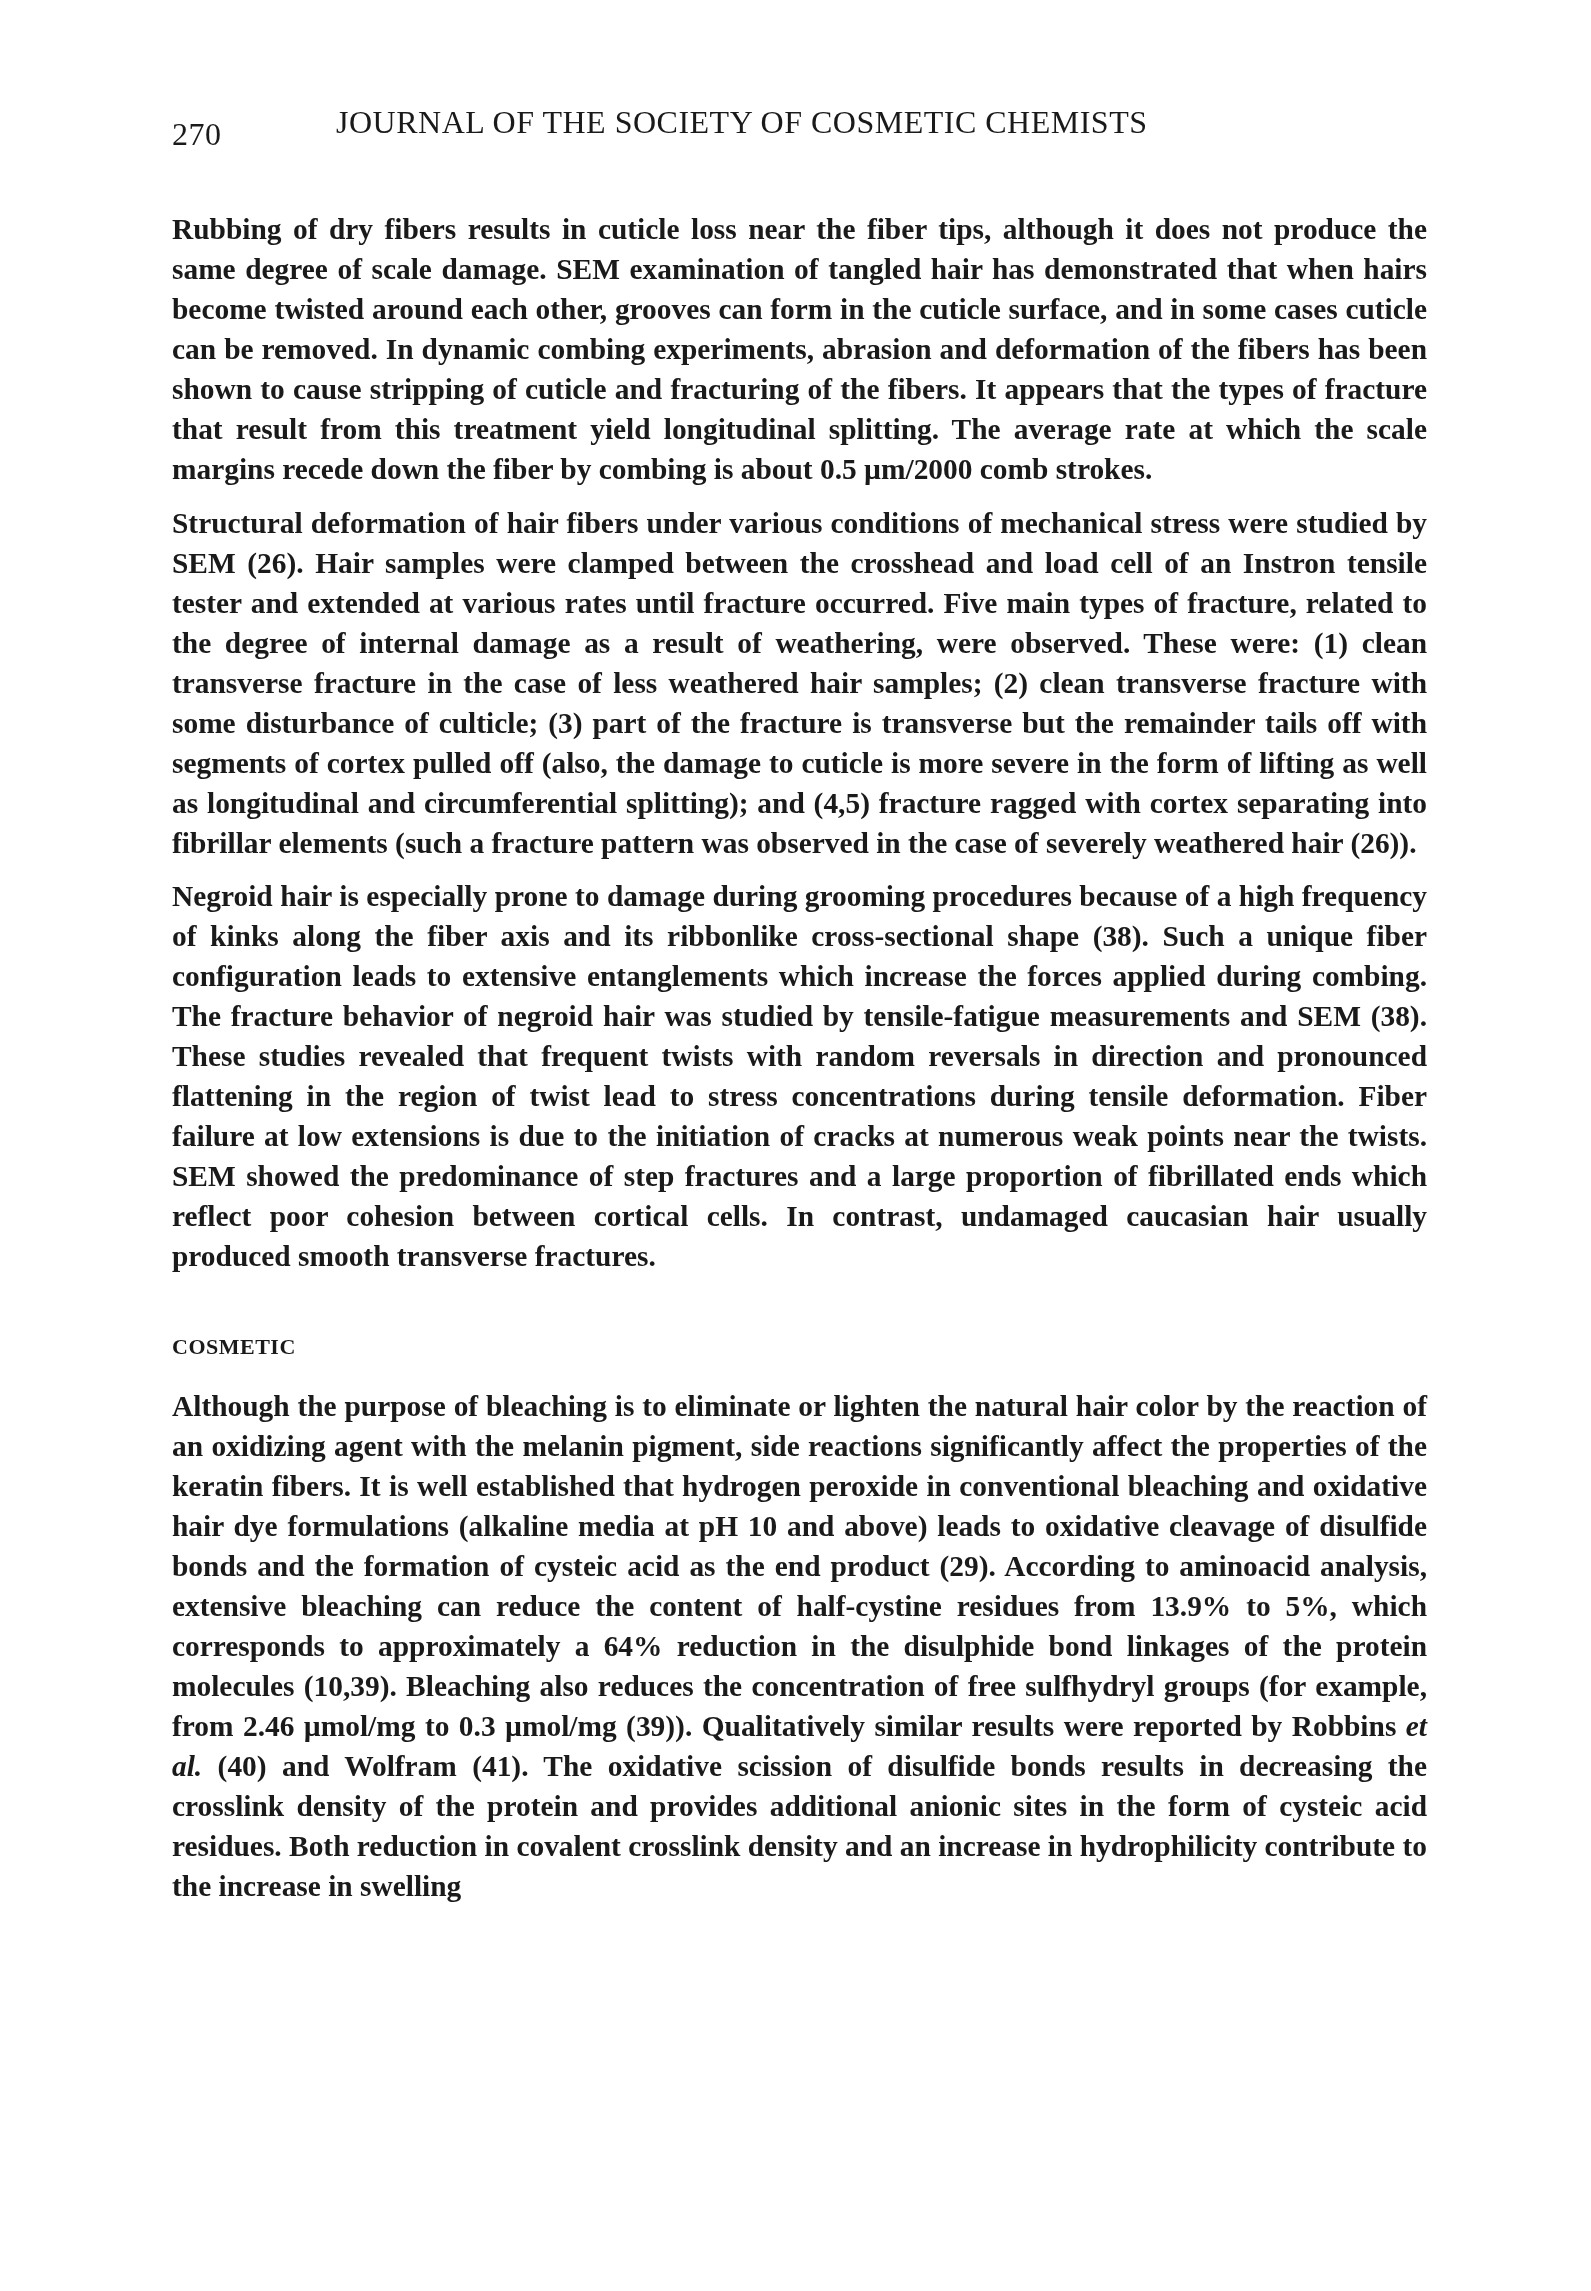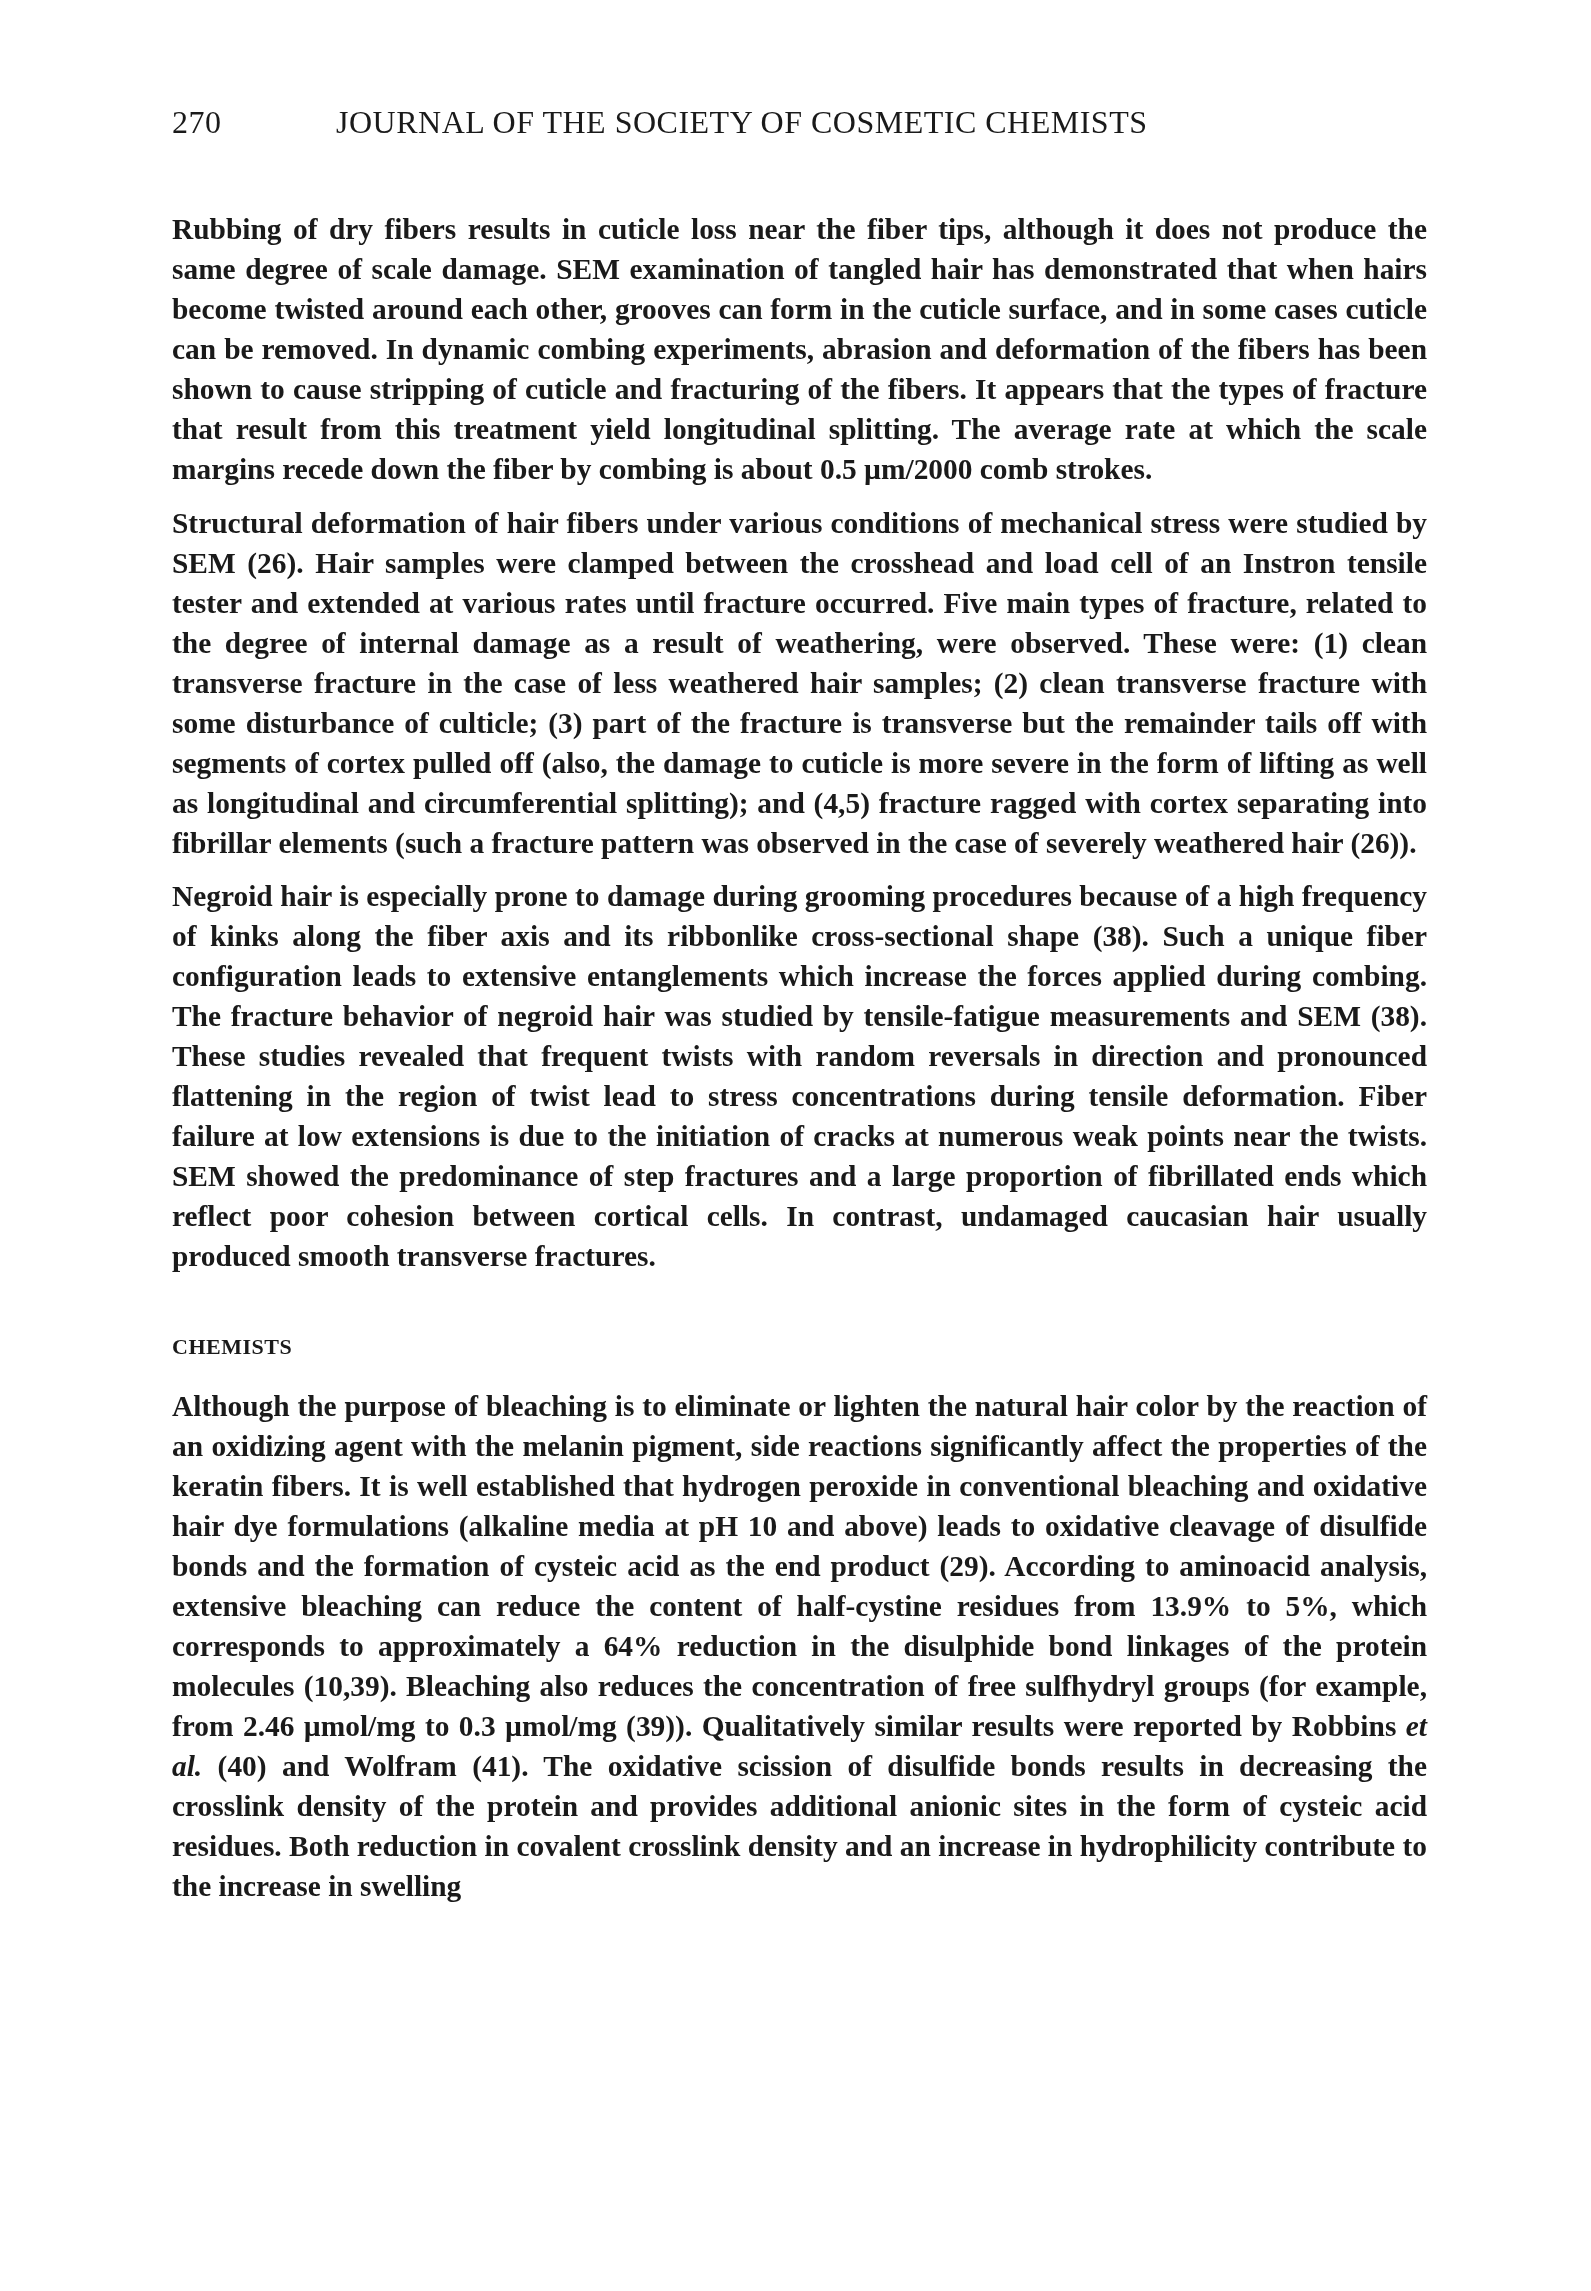--- a/index.html
+++ b/index.html
@@ -27,21 +27,21 @@
       left: 0;
       width: 1255px;
       height: 48px;
       font-size: 32px;
       letter-spacing: 0.5px;
       white-space: nowrap;
     }
     .running-head .page-number {
       position: absolute;
       left: 0;
-      top: 0;
+      top: 12px;
     }
     .running-head .journal-title {
       position: absolute;
       left: 164px;
       top: 0;
     }
     .body-text {
       position: absolute;
       top: 209px;
       left: 0;
@@ -73,19 +73,19 @@
   <div class="running-head">
     <span class="page-number">270</span>
     <span class="journal-title">JOURNAL OF THE SOCIETY OF COSMETIC CHEMISTS</span>
   </div>
 
   <div class="body-text">
     <p class="para">Rubbing of dry fibers results in cuticle loss near the fiber tips, although it does not produce the same degree of scale damage. SEM examination of tangled hair has demonstrated that when hairs become twisted around each other, grooves can form in the cuticle surface, and in some cases cuticle can be removed. In dynamic combing experiments, abrasion and deformation of the fibers has been shown to cause stripping of cuticle and fracturing of the fibers. It appears that the types of fracture that result from this treatment yield longitudinal splitting. The average rate at which the scale margins recede down the fiber by combing is about 0.5 µm/2000 comb strokes.</p>
     <p class="para">Structural deformation of hair fibers under various conditions of mechanical stress were studied by SEM (26). Hair samples were clamped between the crosshead and load cell of an Instron tensile tester and extended at various rates until fracture occurred. Five main types of fracture, related to the degree of internal damage as a result of weathering, were observed. These were: (1) clean transverse fracture in the case of less weathered hair samples; (2) clean transverse fracture with some disturbance of culticle; (3) part of the fracture is transverse but the remainder tails off with segments of cortex pulled off (also, the damage to cuticle is more severe in the form of lifting as well as longitudinal and circumferential splitting); and (4,5) fracture ragged with cortex separating into fibrillar elements (such a fracture pattern was observed in the case of severely weathered hair (26)).</p>
     <p class="para">Negroid hair is especially prone to damage during grooming procedures because of a high frequency of kinks along the fiber axis and its ribbonlike cross-sectional shape (38). Such a unique fiber configuration leads to extensive entanglements which increase the forces applied during combing. The fracture behavior of negroid hair was studied by tensile-fatigue measurements and SEM (38). These studies revealed that frequent twists with random reversals in direction and pronounced flattening in the region of twist lead to stress concentrations during tensile deformation. Fiber failure at low extensions is due to the initiation of cracks at numerous weak points near the twists. SEM showed the predominance of step fractures and a large proportion of fibrillated ends which reflect poor cohesion between cortical cells. In contrast, undamaged caucasian hair usually produced smooth transverse fractures.</p>
 
-    <div class="section-heading">CHEMISTS</div>
+    <div class="section-heading">COSMETIC</div>
 
     <p class="para"><span>Although the purpose of bleaching is to eliminate or lighten the natural hair color by the reaction of an oxidizing agent with the melanin pigment, side reactions significantly affect the properties of the keratin fibers. It is well established that hydrogen peroxide in conventional bleaching and oxidative hair dye formulations (alkaline media at pH 10 and above) leads to oxidative cleavage of disulfide bonds and the formation of cysteic acid as the end product (29). According to aminoacid analysis, extensive bleaching can reduce the content of half-cystine residues from 13.9% to 5%, which corresponds to approximately a 64% reduction in the disulphide bond linkages of the protein molecules (10,39). Bleaching also reduces the concentration of free sulfhydryl groups (for example, from 2.46 µmol/mg to 0.3 µmol/mg (39)). Qualitatively similar results were reported by Robbins </span><em>et al.</em><span> (40) and Wolfram (41). The oxidative scission of disulfide bonds results in decreasing the crosslink density of the protein and provides additional anionic sites in the form of cysteic acid residues. Both reduction in covalent crosslink density and an increase in hydrophilicity contribute to the increase in swelling</span></p>
   </div>
 
 </div>
 
 
 </body></html>

